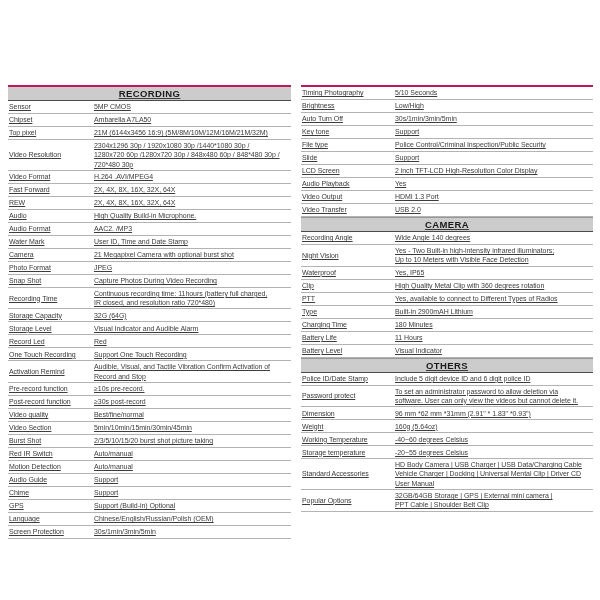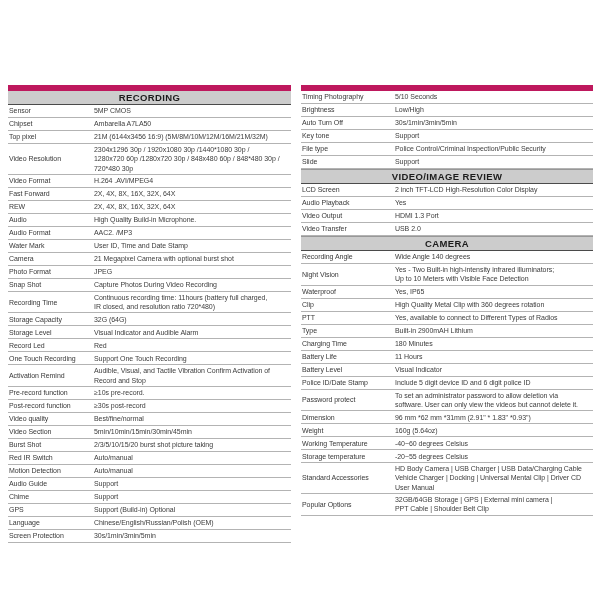--- a/index.html
+++ b/index.html
@@ -16,24 +16,25 @@
     background: #ffffff;
   }
   .sheet {
     position: absolute;
     left: 8px; top: 85px;
     width: 585px;
     display: flex;
     gap: 10px;
   }
   .col {
-    border-top: 6px solid #be185d;
+    border-top: 2px solid #be185d;
     font-size: 7px;
     line-height: 9.3px;
     letter-spacing: -0.05px;
+    text-decoration: underline;
   }
   .col-left  { width: 283px; }
   .col-right { width: 292px; }
   .sec-header {
     background: var(--header-bg, #cccccc);
     color: var(--header-fg, #1c1c1c);
     border-bottom: 1px solid #4a4a4a;
     text-align: center;
     font-weight: bold;
     font-size: 9.5px;
@@ -216,21 +217,20 @@
           <div class="val">Support</div>
         </div>
         <div class="row">
           <div class="lab">File type</div>
           <div class="val">Police Control/Criminal Inspection/Public Security</div>
         </div>
         <div class="row">
           <div class="lab">Slide</div>
           <div class="val">Support</div>
         </div>
-        <div class="sec-header">VIDEO/IMAGE REVIEW</div>
         <div class="row">
           <div class="lab">LCD Screen</div>
           <div class="val">2 inch TFT-LCD High-Resolution Color Display</div>
         </div>
         <div class="row">
           <div class="lab">Audio Playback</div>
           <div class="val">Yes</div>
         </div>
         <div class="row">
           <div class="lab">Video Output</div>
@@ -271,20 +271,21 @@
           <div class="val">180 Minutes</div>
         </div>
         <div class="row">
           <div class="lab">Battery Life</div>
           <div class="val">11 Hours</div>
         </div>
         <div class="row">
           <div class="lab">Battery Level</div>
           <div class="val">Visual Indicator</div>
         </div>
+        <div class="sec-header">OTHERS</div>
         <div class="row">
           <div class="lab">Police ID/Date Stamp</div>
           <div class="val">Include 5 digit device ID and 6 digit police ID</div>
         </div>
         <div class="row">
           <div class="lab">Password protect</div>
           <div class="val">To set an administrator password to allow deletion via
 software. User can only view the videos but cannot delete it.</div>
         </div>
         <div class="row">

